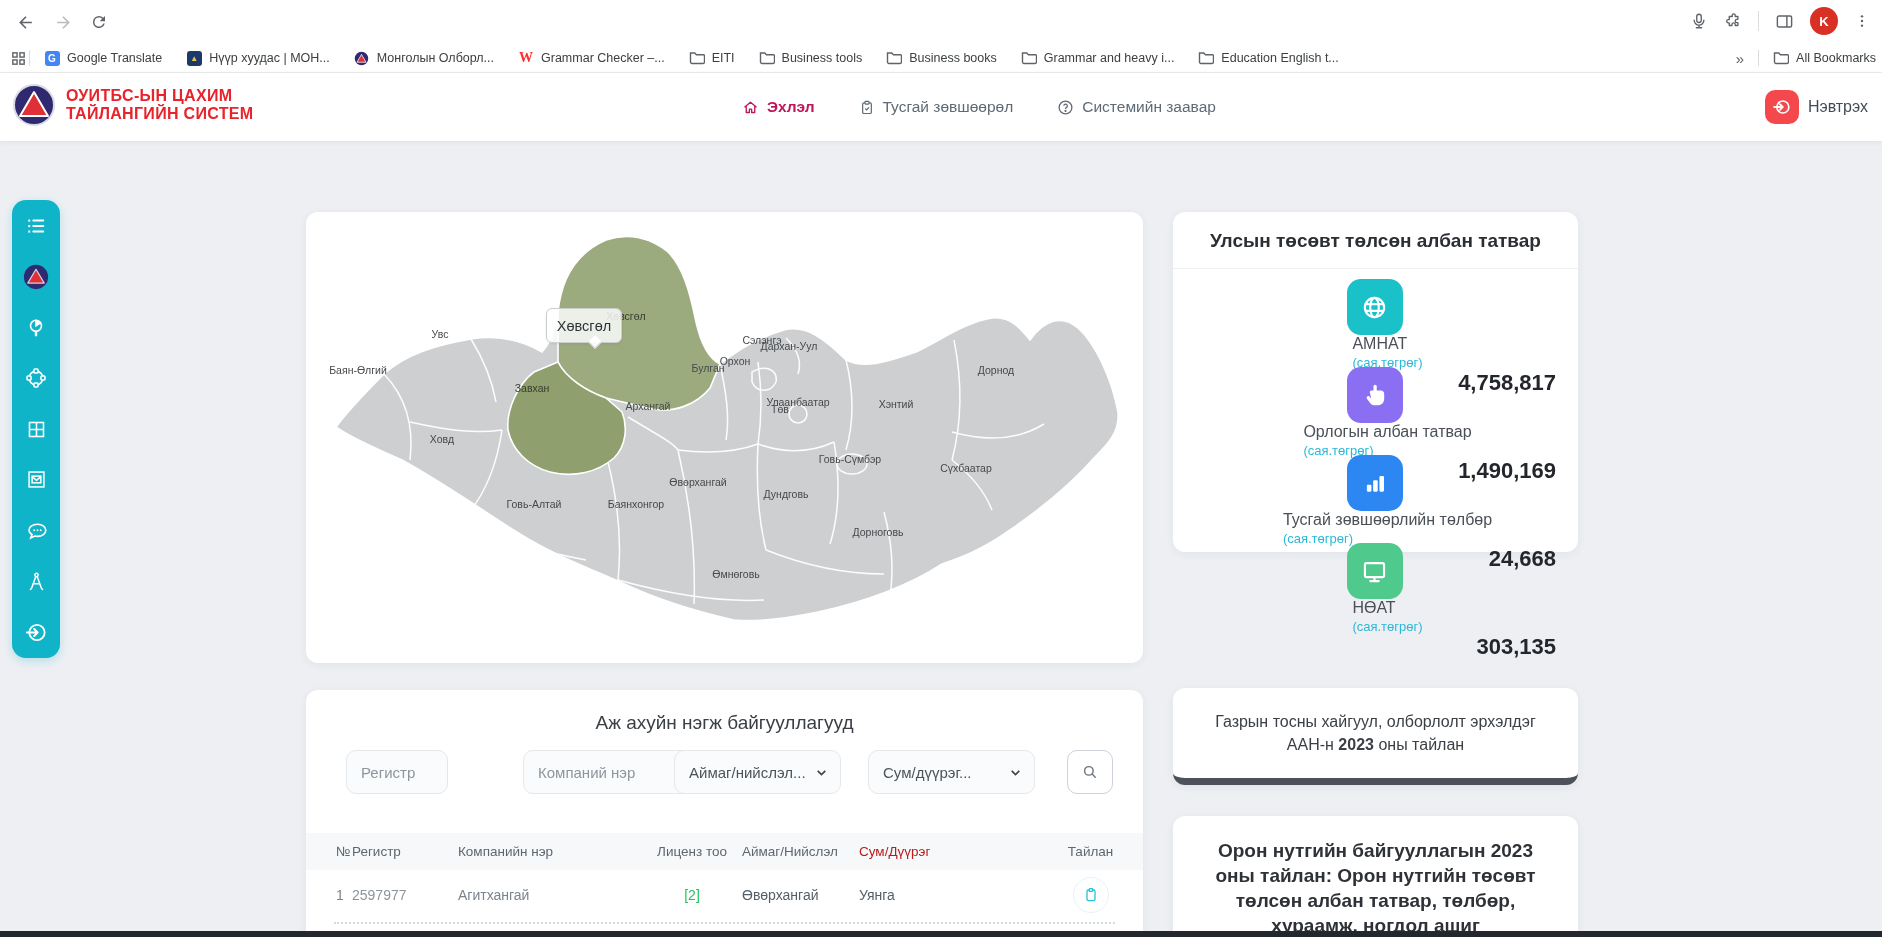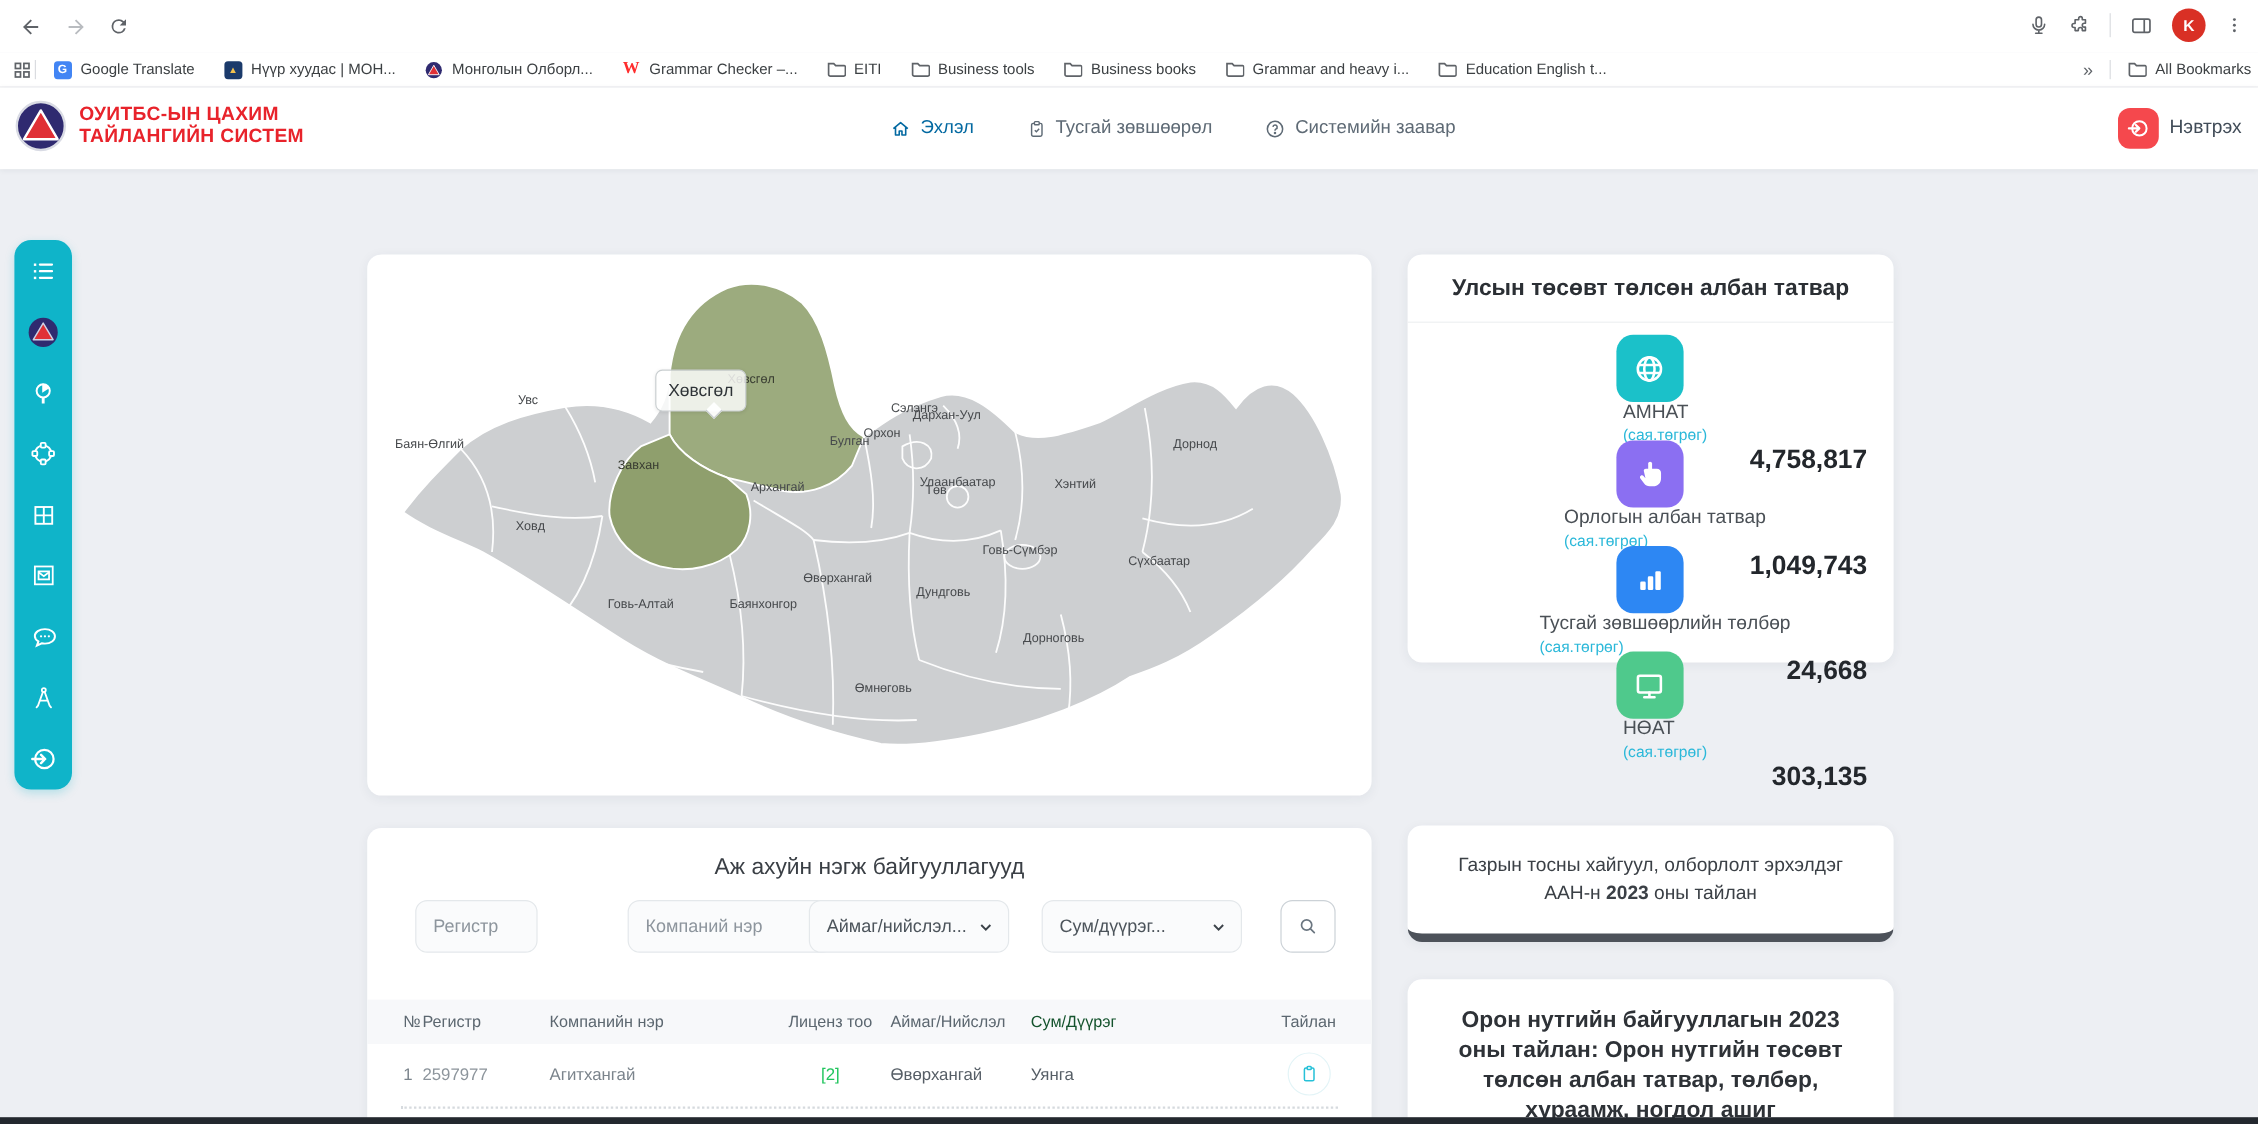--- a/index.html
+++ b/index.html
@@ -32,21 +32,21 @@
   .fav-sq { width:15px; height:15px; border-radius:3px; color:#fff; font-size:10px; font-weight:700; display:flex; align-items:center; justify-content:center; }
   .w-mark { color:#ff2d2d; font-weight:700; font-size:14px; font-family:"Liberation Serif", serif; }
   .chev2 { font-size:15px; color:#5f6368; }
 
   
   .site-header { position:absolute; left:0; top:73px; width:1882px; height:68px; background:#fff; box-shadow:0 1px 5px rgba(40,50,70,.08); }
   .brand { position:absolute; left:12px; top:10px; display:flex; align-items:center; gap:10px; }
   .brand-text { color:#e8232b; font-weight:800; font-size:16px; line-height:1.15; letter-spacing:.3px; }
   .main-nav { position:absolute; left:742px; top:0; height:68px; display:flex; align-items:center; gap:44px; }
   .nav-item { display:flex; align-items:center; gap:8px; font-size:15.5px; color:#5e6a75; cursor:pointer; white-space:nowrap; }
-  .nav-item.active { color:#0369a1; }
+  .nav-item.active { color:#be185d;font-weight:bold; }
   .login { position:absolute; right:14px; top:17px; display:flex; align-items:center; gap:9px; cursor:pointer; }
   .login-box { width:34px; height:34px; border-radius:10px; background:#f5484d; display:flex; align-items:center; justify-content:center; }
   .login-label { font-size:16px; color:#414c58; }
 
   
   .rail { position:absolute; left:12px; top:200px; width:48px; height:458px; background:#0fb4c9; border-radius:14px; display:flex; flex-direction:column; align-items:center; justify-content:space-between; padding:13px 0; box-shadow:0 3px 8px rgba(15,180,201,.25); }
   .rail-ic { width:26px; height:26px; display:flex; align-items:center; justify-content:center; color:#fff; cursor:pointer; }
 
   
   .card { position:absolute; background:#fff; border-radius:12px; box-shadow:0 2px 10px rgba(35,45,65,.06); }
@@ -458,21 +458,21 @@
       <svg width="26" height="26" viewBox="0 0 24 24" fill="#fff">
           <rect x="10.6" y="2.5" width="3" height="10" rx="1.5"></rect>
           <path d="M7.2 9.5c0-.9.7-1.6 1.6-1.6h8.4c2 0 3.3 1.3 3.3 3.3v4.2c0 3.4-2.4 6.1-6.2 6.1h-2.6c-1.8 0-3.2-.7-4.2-2.1l-2.9-4c-.5-.7-.4-1.6.3-2.1.7-.5 1.6-.4 2.1.2l1.5 1.8z"></path>
           <rect x="5" y="19.5" width="13" height="0"></rect>
         </svg>
     </span>
     <span class="stat-mid">
       <div class="stat-label">Орлогын албан татвар</div>
       <div class="stat-unit">(сая.төгрөг)</div>
     </span>
-    <span class="stat-val">1,049,743</span>
+    <span class="stat-val">1,490,169</span>
   </div>
 
   <div class="stat-row">
     <span class="stat-ic" style="background:#2d87f3">
       <svg width="26" height="26" viewBox="0 0 24 24" fill="#fff">
           <rect x="4.5" y="13.5" width="4.2" height="6.5" rx="1"></rect>
           <rect x="10.3" y="9.5" width="4.2" height="10.5" rx="1"></rect>
           <rect x="16.1" y="5.5" width="4.2" height="14.5" rx="1"></rect>
         </svg>
     </span>
@@ -523,21 +523,21 @@
         </svg>
     </div>
   </div>
 
   <div class="tbl-head">
     <span class="c-no">№</span>
     <span class="c-reg" style="color:#5c6770">Регистр</span>
     <span class="c-name">Компанийн нэр</span>
     <span class="c-lic">Лиценз тоо</span>
     <span class="c-aimag" style="color:#5c6770">Аймаг/Нийслэл</span>
-    <span class="c-sum" style="color:#14532d">Сум/Дүүрэг</span>
+    <span class="c-sum" style="color:#b91c1c">Сум/Дүүрэг</span>
     <span class="c-rep">Тайлан</span>
   </div>
 
   <div class="tbl-row">
     <span class="c-no">1</span>
     <span class="c-reg">2597977</span>
     <span class="c-name">Агитхангай</span>
     <span class="c-lic lic-green">[2]</span>
     <span class="c-aimag">Өвөрхангай</span>
     <span class="c-sum">Уянга</span>

